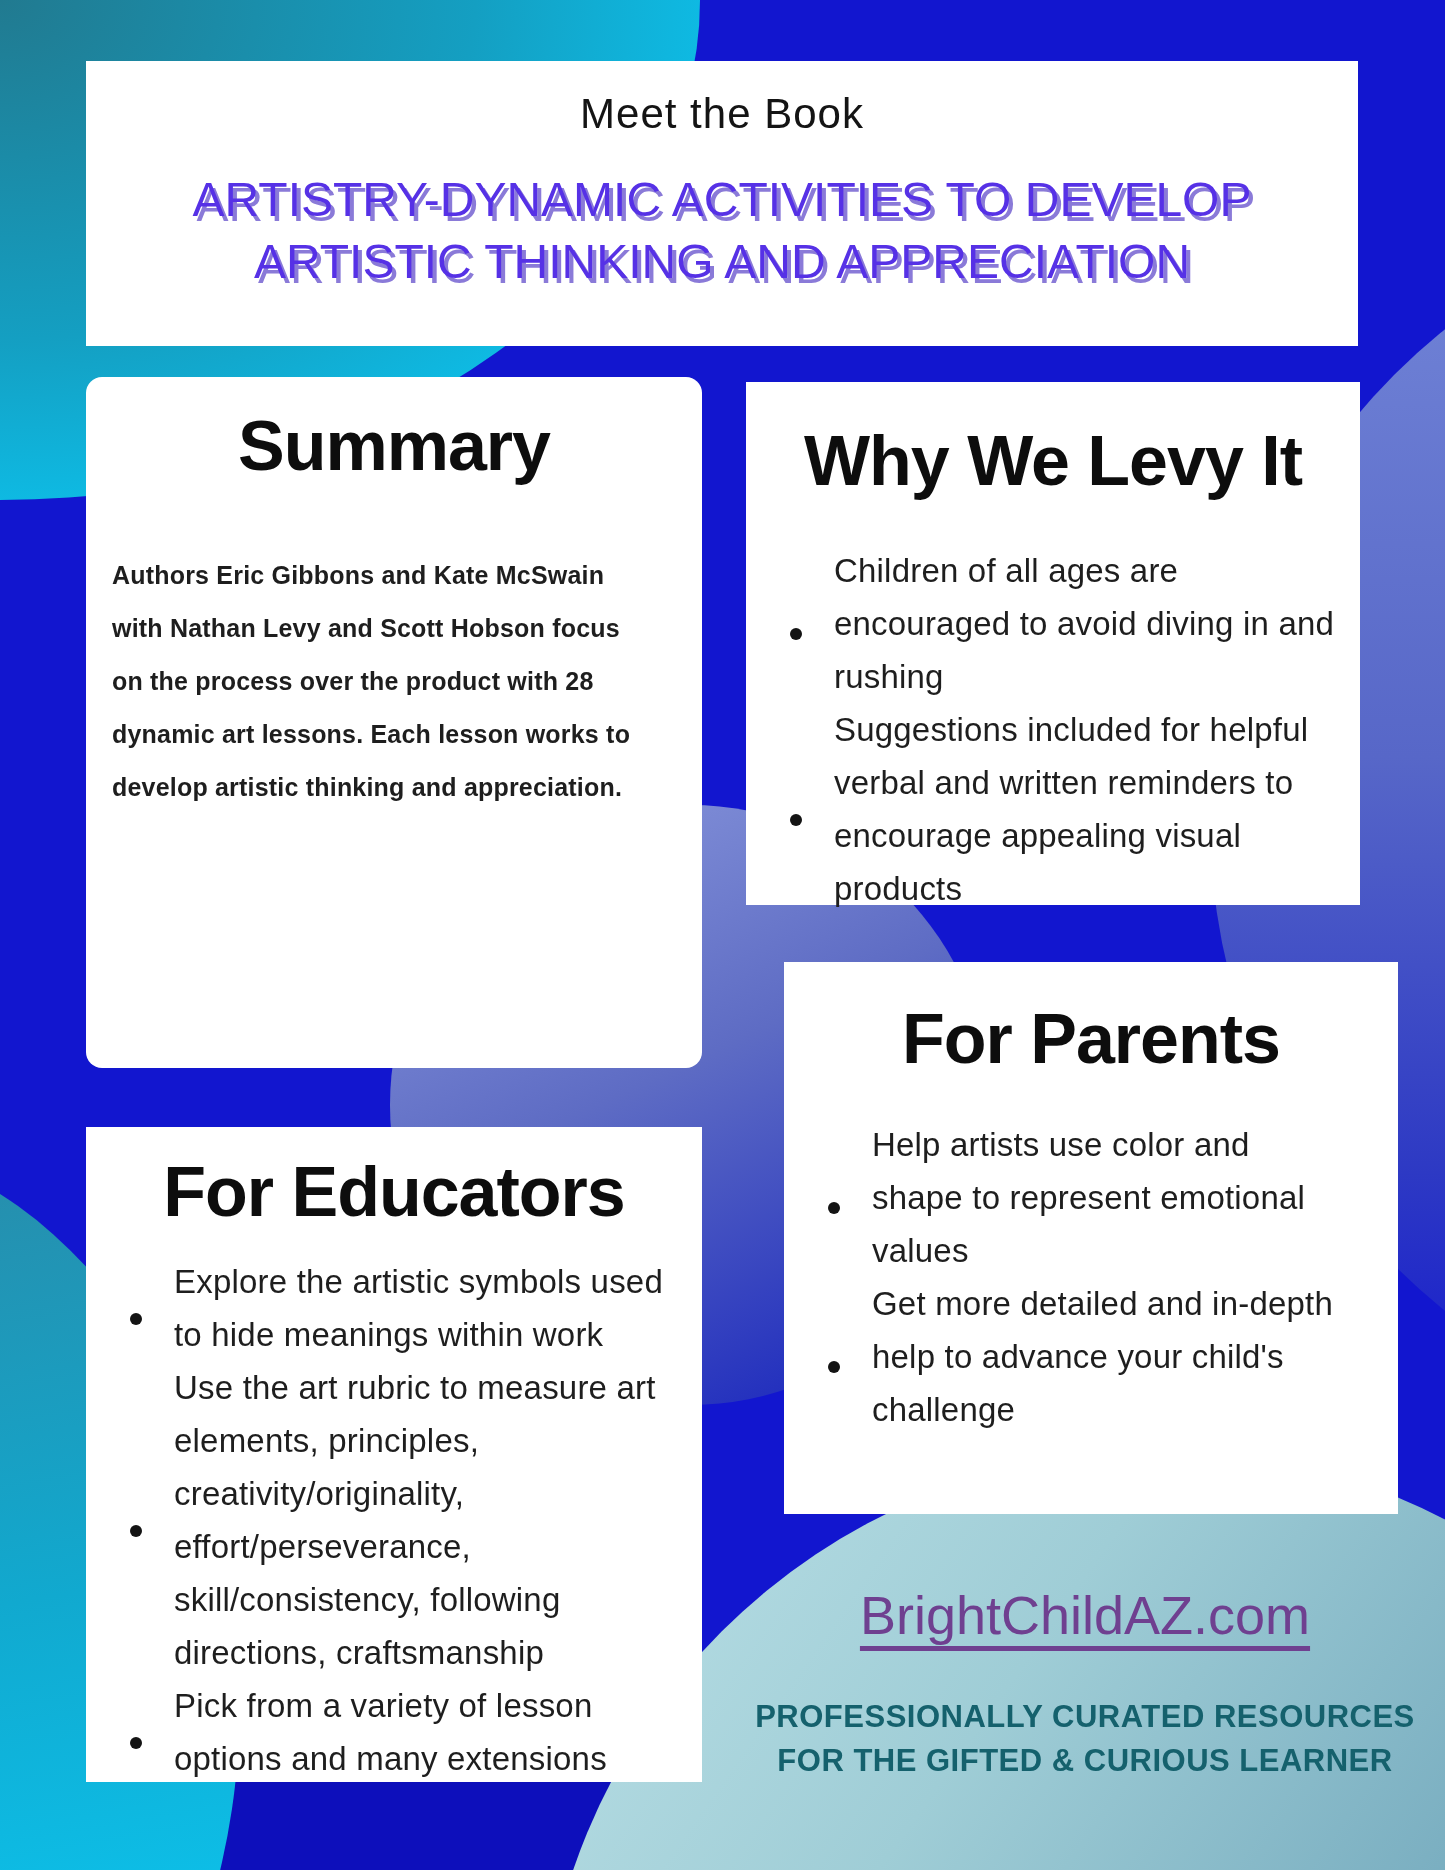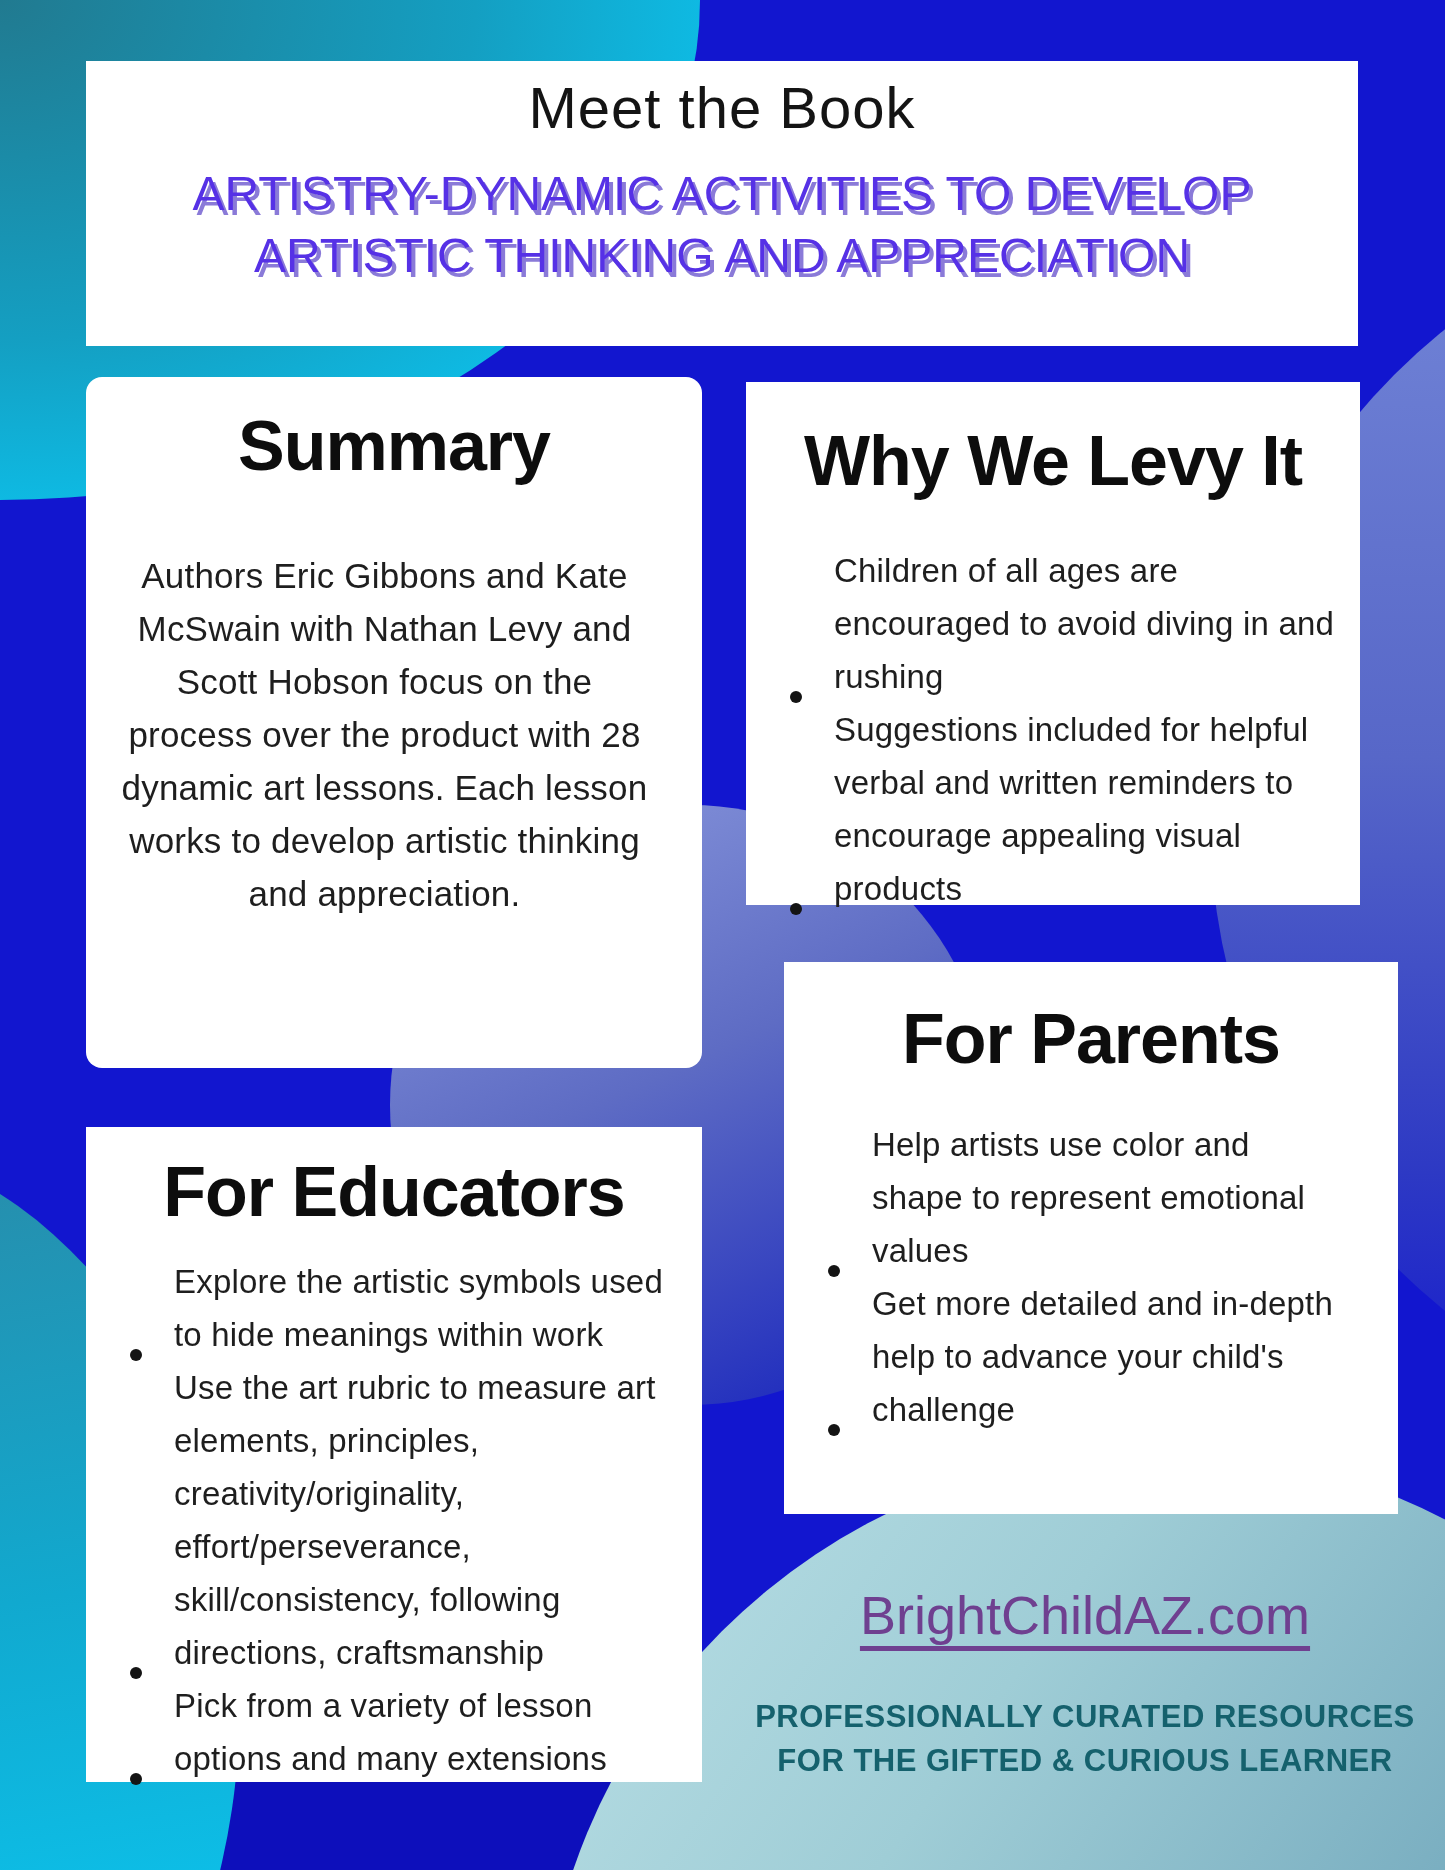--- a/index.html
+++ b/index.html
@@ -38,50 +38,50 @@
   }
   
   .box{position:absolute;background:var(--box_white,#ffffff);}
   .box-header{left:86px;top:61px;width:1272px;height:285px;text-align:center;}
   .box-summary{left:86px;top:377px;width:616px;height:691px;border-radius:16px;}
   .box-why{left:746px;top:382px;width:614px;height:523px;}
   .box-parents{left:784px;top:962px;width:614px;height:552px;}
   .box-educators{left:86px;top:1127px;width:616px;height:655px;}
 
   .eyebrow{
-    margin-top:14px;
-    font-size:58px;line-height:66px;font-weight:400;
+    margin-top:20px;
+    font-size:42px;line-height:66px;font-weight:400;
     letter-spacing:1px;color:#141414;
   }
   .poster-title{
     margin:22px 10px 0 10px;
     font-size:48px;line-height:62px;font-weight:400;
     letter-spacing:0px;color:var(--title_purple,#5631e6);
     text-shadow:4px 5px 0 var(--title_shadow,#8a7ad8);
   }
   h2.card-heading{
     margin:0;text-align:center;
     font-size:70px;line-height:74px;font-weight:700;
     letter-spacing:-1px;color:var(--heading_black,#0d0d0d);
   }
   .box-summary h2{padding-top:32px;}
   .box-why h2{padding-top:42px;}
   .box-parents h2{padding-top:40px;}
   .box-educators h2{padding-top:28px;}
 
   .body-text{
     margin:66px 0 0 26px;width:545px;
-    font-size:35px;line-height:53px;font-weight:400;
-    letter-spacing:0.2px;color:var(--body_text,#1e1e1e);text-align:center;
+    font-size:25px;line-height:53px;font-weight:700;
+    letter-spacing:0.2px;color:var(--body_text,#1e1e1e);
   }
   ul.bullets{list-style:none;margin:0;padding:0 0 0 44px;}
   .box-why ul.bullets{margin-top:46px;}
   .box-parents ul.bullets{margin-top:42px;}
   .box-educators ul.bullets{margin-top:26px;}
-  li.bullet-item{display:flex;align-items:flex-end;}
+  li.bullet-item{display:flex;align-items:center;}
   .bullet-dot{
     flex:none;width:12px;height:12px;border-radius:50%;
     background:#141414;margin:21px 32px 0 0;
   }
   .bullet-text{
     font-size:33px;line-height:53px;font-weight:400;
     letter-spacing:0.2px;color:var(--body_text,#1e1e1e);
   }
   .box-why .bullet-text{width:514px;}
   .box-parents .bullet-text{width:465px;}

